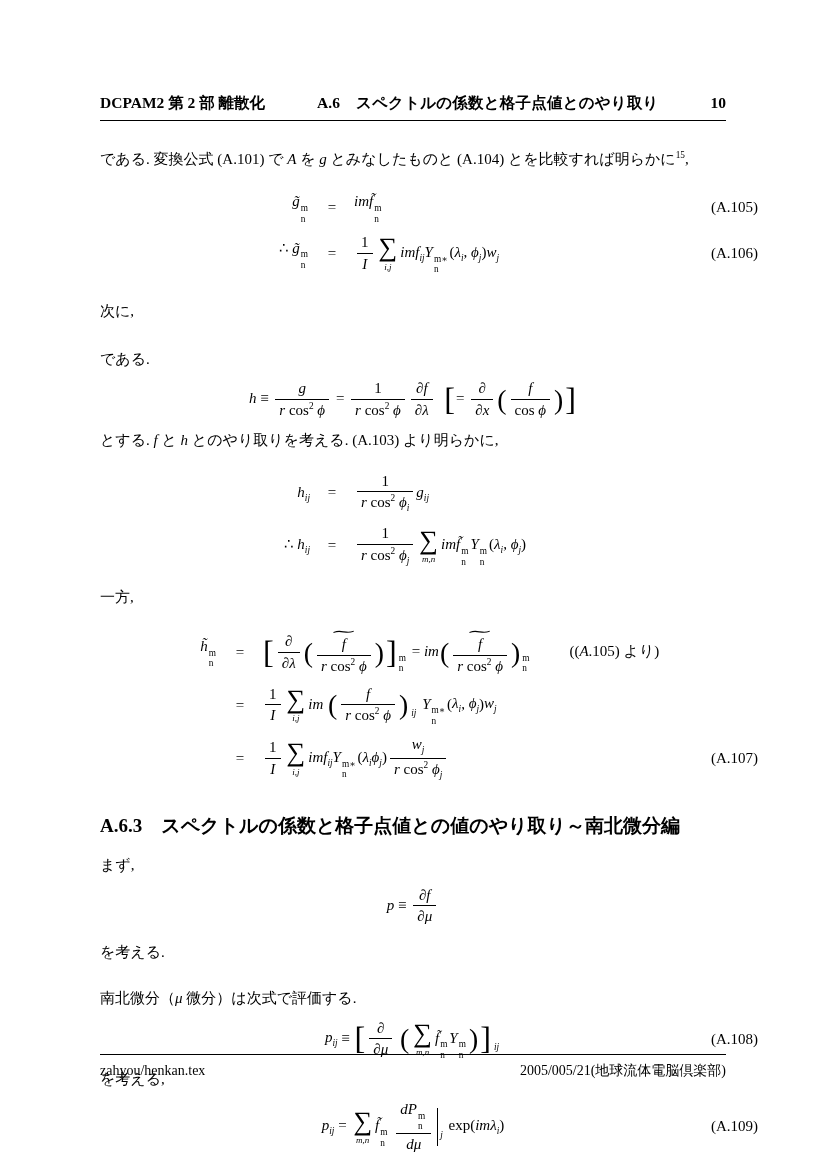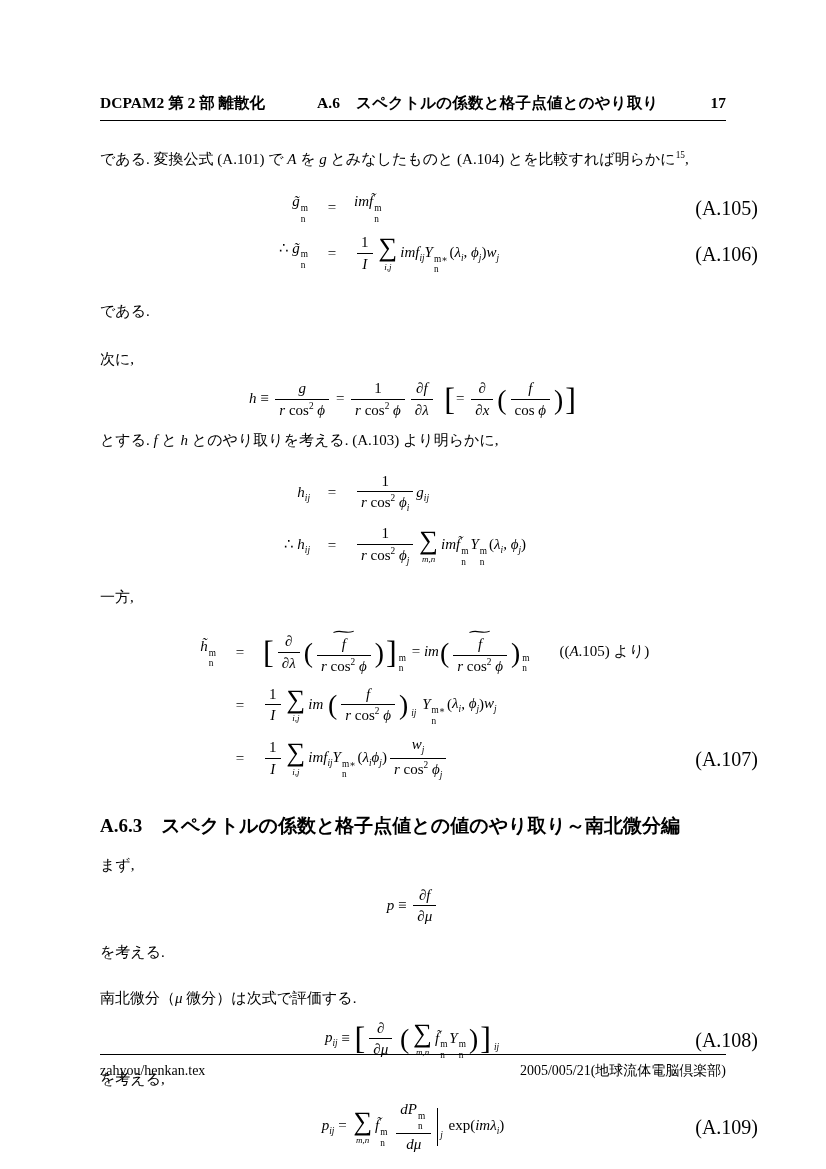--- a/index.html
+++ b/index.html
@@ -30,21 +30,21 @@
   .m-p9{margin-top:8px;}
 
   
   .eqline{position:relative;display:flex;align-items:center;margin:9px 0;min-height:32px;}
   .el{width:210px;text-align:right;flex:0 0 auto;}
   .erel{width:44px;text-align:center;flex:0 0 auto;}
   .erh{flex:1;text-align:left;}
   .g3 .el{width:118px;}
   .center{justify-content:center;}
   .ec{text-align:center;}
-  .eqtag{position:absolute;right:-32px;top:50%;transform:translateY(-50%);font-size:20px;}
+  .eqtag{position:absolute;right:-32px;top:50%;transform:translateY(-50%);font-size:15px;}
   .eqgroup{margin:20px 0;}
 
   
   i{font-style:italic;}
   .fr{display:inline-block;text-align:center;vertical-align:middle;margin:0 3px;}
   .fr .nu{display:block;padding:0 4px 1px;border-bottom:1px solid #000;line-height:1.25;}
   .fr .de{display:block;padding:1px 4px 0;line-height:1.25;}
   .su{display:inline-flex;flex-direction:column;align-items:center;
       vertical-align:middle;margin:0 3px;line-height:1;}
   .su .sg{font-size:1.75em;line-height:1;}
@@ -52,21 +52,21 @@
   .ss{display:inline-flex;flex-direction:column;align-items:flex-start;
       font-size:0.62em;line-height:1.15;vertical-align:-0.5em;margin:0 2px 0 1px;}
   .ss .sp,.ss .sb{display:block;}
   .ssb{font-size:0.62em;vertical-align:-0.85em;margin:0 2px;}
   sup{font-size:0.62em;}
   sub{font-size:0.62em;}
   .bk{font-size:2.15em;font-weight:300;vertical-align:middle;line-height:0.85;padding:0 1px;}
   .bp{font-size:1.85em;font-weight:300;vertical-align:middle;line-height:0.85;padding:0 1px;}
   .tov{display:inline-flex;flex-direction:column;align-items:center;vertical-align:middle;}
   .tov .tl{font-size:0.9em;line-height:0.45;height:0.45em;transform:scaleX(2.4);}
-  .ann{margin-left:28px;text-align:right;}
+  .ann{margin-left:38px;text-align:right;}
   .vb{display:inline-block;border-left:1.3px solid #000;height:38px;
       vertical-align:middle;margin-left:3px;}
 
   
   .sechead{font-weight:bold;font-size:19px;margin-top:30px;}
 
   
   .fnrule{width:272px;border:none;border-top:1px solid #000;margin:18px 0 8px 0;}
 
   
@@ -75,21 +75,21 @@
   .ftrow{display:flex;justify-content:space-between;font-size:14px;}
 </style>
 </head>
 <body>
 
 <div class="page">
 
   <div class="hdr">
     <span>DCPAM2 第 2 部 離散化</span>
     <span class="c">A.6　スペクトルの係数と格子点値とのやり取り</span>
-    <span>17</span>
+    <span>10</span>
   </div>
 
   <p class="para m-p1">である. 変換公式 (A.101) で <i>A</i> を <i>g</i> とみなしたものと (A.104) とを比較すれば明らかに<sup>15</sup>,</p>
 
   <div class="eqgroup">
     <div class="eqline">
       <span class="el"><i>g̃</i><span class="ss">
             <span class="sp">m</span>
             <span class="sb">n</span>
           </span></span>
@@ -110,23 +110,23 @@
             <span class="sg">∑</span>
             <span class="lm"><i>i,j</i></span>
           </span><i>imf<sub>ij</sub></i><i>Y</i><span class="ss">
             <span class="sp">m∗</span>
             <span class="sb">n</span>
           </span>(<i>λ<sub>i</sub></i>, <i>ϕ<sub>j</sub></i>)<i>w<sub>j</sub></i></span>
       <span class="eqtag">(A.106)</span>
     </div>
   </div>
 
+  <p class="para m-p3">次に,</p>
+
   <p class="para m-p2">である.</p>
-
-  <p class="para m-p3">次に,</p>
 
   <div class="eqline center">
     <span class="ec"><i>h</i> ≡ <span class="fr"><span class="nu"><i>g</i></span><span class="de"><i>r</i> cos<sup>2</sup> <i>ϕ</i></span></span> = <span class="fr"><span class="nu">1</span><span class="de"><i>r</i> cos<sup>2</sup> <i>ϕ</i></span></span><span class="fr"><span class="nu">∂<i>f</i></span><span class="de">∂<i>λ</i></span></span>&nbsp;&nbsp;<span class="bk">[</span>= <span class="fr"><span class="nu">∂</span><span class="de">∂<i>x</i></span></span><span class="bp">(</span><span class="fr"><span class="nu"><i>f</i></span><span class="de">cos <i>ϕ</i></span></span><span class="bp">)</span><span class="bk">]</span></span>
   </div>
 
   <p class="para m-p4">とする. <i>f</i> と <i>h</i> とのやり取りを考える. (A.103) より明らかに,</p>
 
   <div class="eqgroup">
     <div class="eqline">
       <span class="el"><i>h<sub>ij</sub></i></span>

